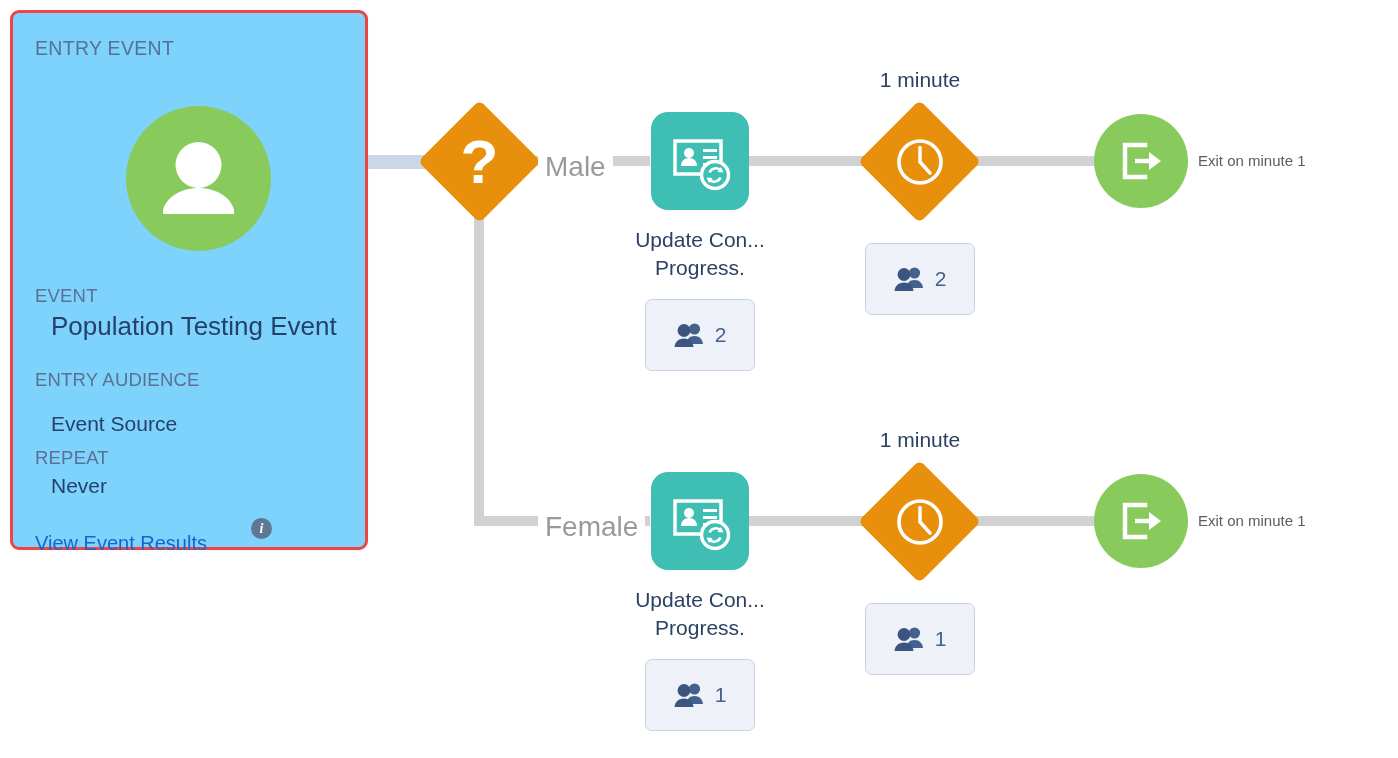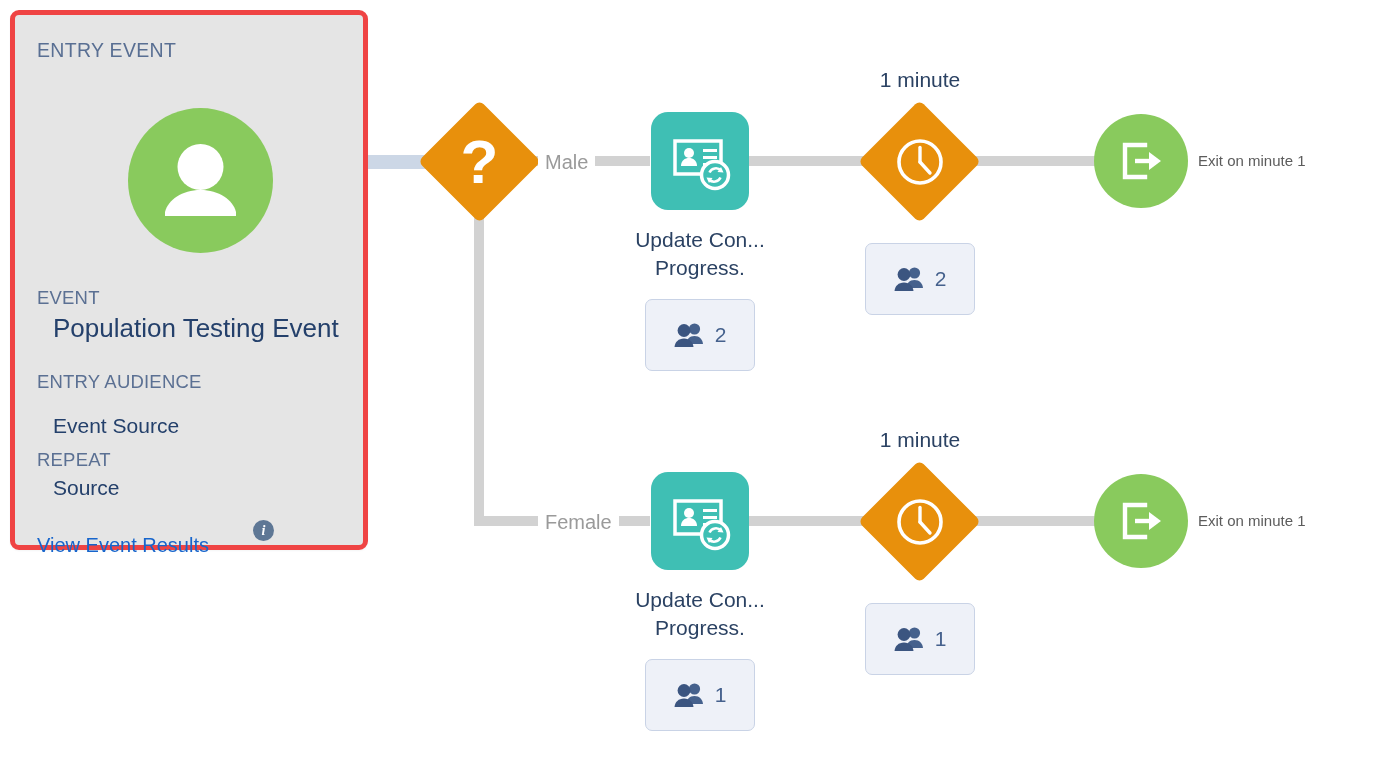--- a/index.html
+++ b/index.html
@@ -16,22 +16,22 @@
   }
 
   
   .entry-card {
     position: absolute;
     left: 10px;
     top: 10px;
     width: 358px;
     height: 540px;
     box-sizing: border-box;
-    background: #e5e5e5;
-    border: 5px solid #ef4444;
+    background: #7dd3fc;
+    border: 3px solid #ef4444;
     border-radius: 9px;
     box-shadow: 0 1px 2px rgba(30,50,80,0.05);
   }
   .entry-header {
     position: absolute;
     left: 22px;
     top: 24px;
     font-size: 19.5px;
     letter-spacing: 0.3px;
     color: #596f93;
@@ -123,21 +123,21 @@
   .q-mark {
     font-size: 62px;
     font-weight: bold;
     line-height: 1;
     color: #ffffff;
     font-family: "Liberation Sans", sans-serif;
   }
 
   .branch-label {
     position: absolute;
-    font-size: 20px;
+    font-size: 28px;
     color: #9a9a9a;
     background: #ffffff;
     padding: 0 7px;
     white-space: nowrap;
   }
 
   
   .activity {
     position: absolute;
     width: 98px;
@@ -214,21 +214,21 @@
     </svg>
   </div>
 
   <div class="field-label name-label">EVENT</div>
   <div class="field-value name-value">Population Testing Event</div>
 
   <div class="field-label aud-label">ENTRY AUDIENCE</div>
   <div class="field-value aud-value">Event Source</div>
 
   <div class="field-label rep-label">REPEAT</div>
-  <div class="field-value rep-value">Source</div>
+  <div class="field-value rep-value">Never</div>
 
   <a class="results-link" href="#">View Event Results</a>
   <div class="info-icon">i</div>
 </div>
 
 <div class="conn conn-entry" style="left:368px; top:155px; width:72px; height:14px;"></div>
 
 <div class="conn" style="left:518px; top:156px; width:132px; height:10px;"></div>
 
 <div class="conn" style="left:748px; top:156px; width:120px; height:10px;"></div>

